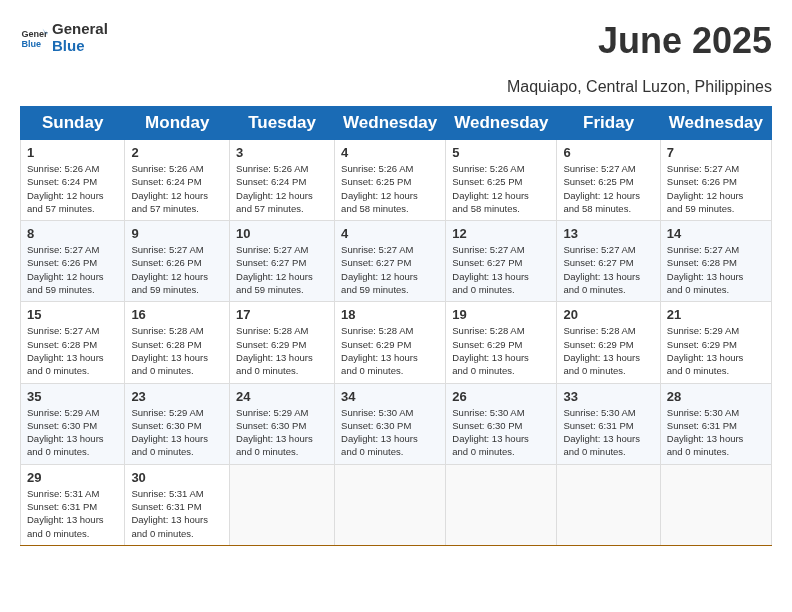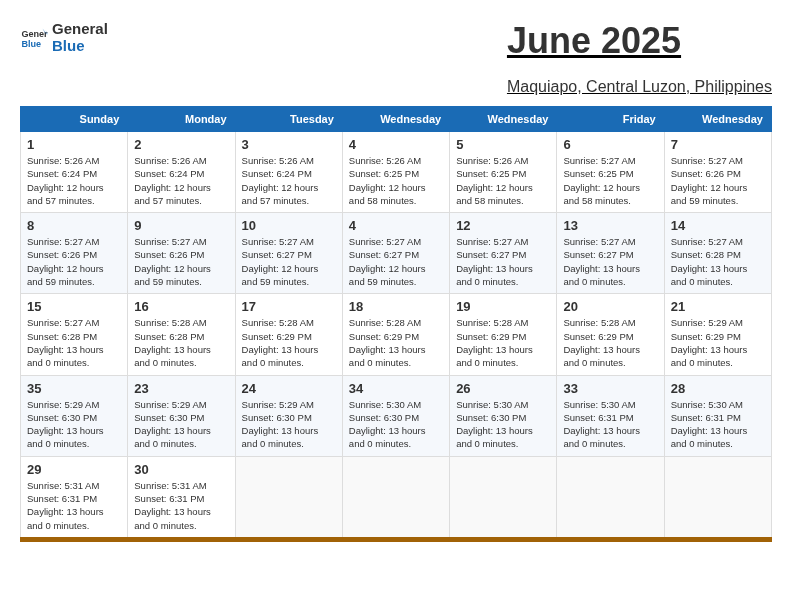--- a/index.html
+++ b/index.html
@@ -19,43 +19,43 @@
     .logo {
       display: flex;
       align-items: center;
       gap: 4px;
     }
     .logo-icon {
       width: 28px;
       height: 28px;
     }
     .title-area {
-      text-decoration: underline;
+      text-align: right;
     }
     .month-title {
       font-size: 36px;
       font-weight: bold;
       color: #333;
     }
     .location-title {
       font-size: 16px;
       color: #333;
       margin-top: 16px;
     }
     .calendar-table {
       width: 100%;
       border-collapse: collapse;
       border: 1px solid #ccc;
     }
     .calendar-table th {
       background-color: #1a6bb5;
       color: #fff;
-      font-size: 11px;
+      font-size: 17px;
       font-weight: bold;
-      text-align: right;
+      text-align: center;
       padding: 6px 8px;
       border: 1px solid #1a6bb5;
     }
     .calendar-table td {
       width: calc(100% / 7);
       vertical-align: top;
       padding: 5px 6px;
       border: 1px solid #ddd;
       font-size: 10px;
       color: #333;
@@ -73,21 +73,21 @@
     }
     .day-info {
       font-size: 9.5px;
       line-height: 1.4;
       color: #333;
     }
     .empty-cell {
       background: #f9f9f9 !important;
     }
     .last-row td {
-      border-bottom: 5px solid #a16207;
+      border-bottom: 1px solid #a16207;
       margin-left: 37px;
     }
   </style>
 </head>
 <body>
 
 <div>
   <div class="header-area">
     <div class="logo">
       <svg class="logo-icon" viewBox="0 0 40 40">

